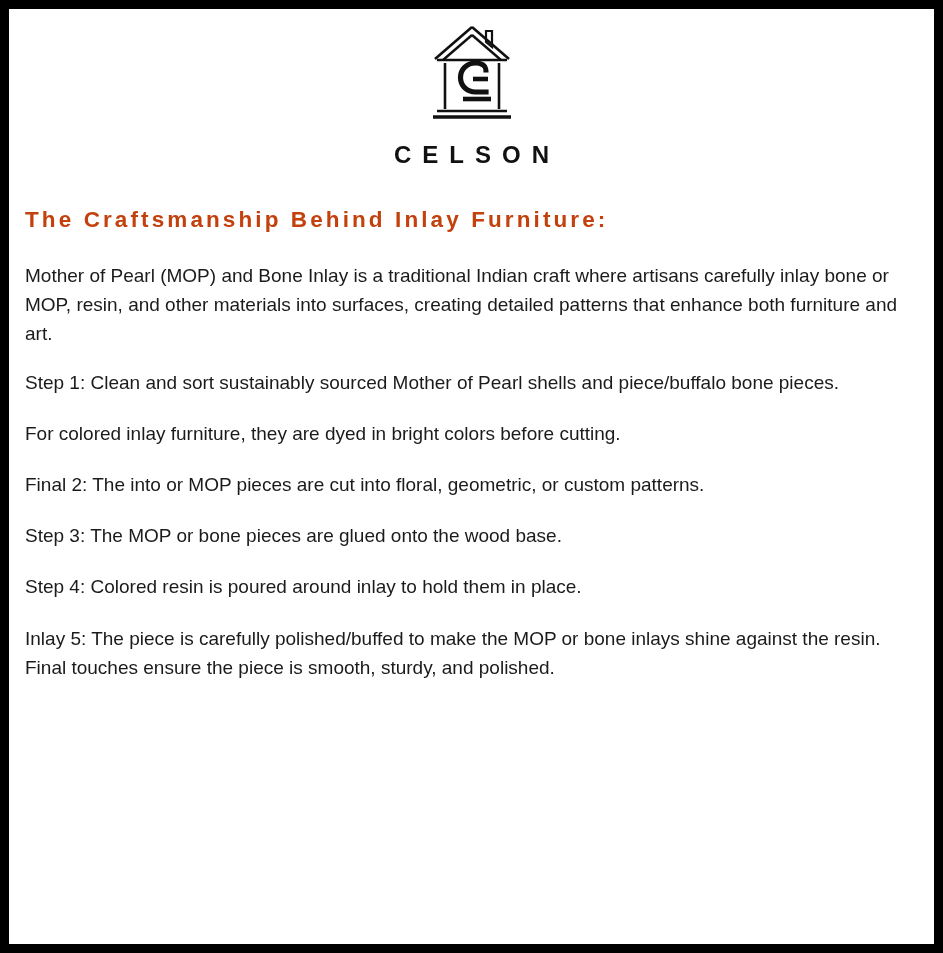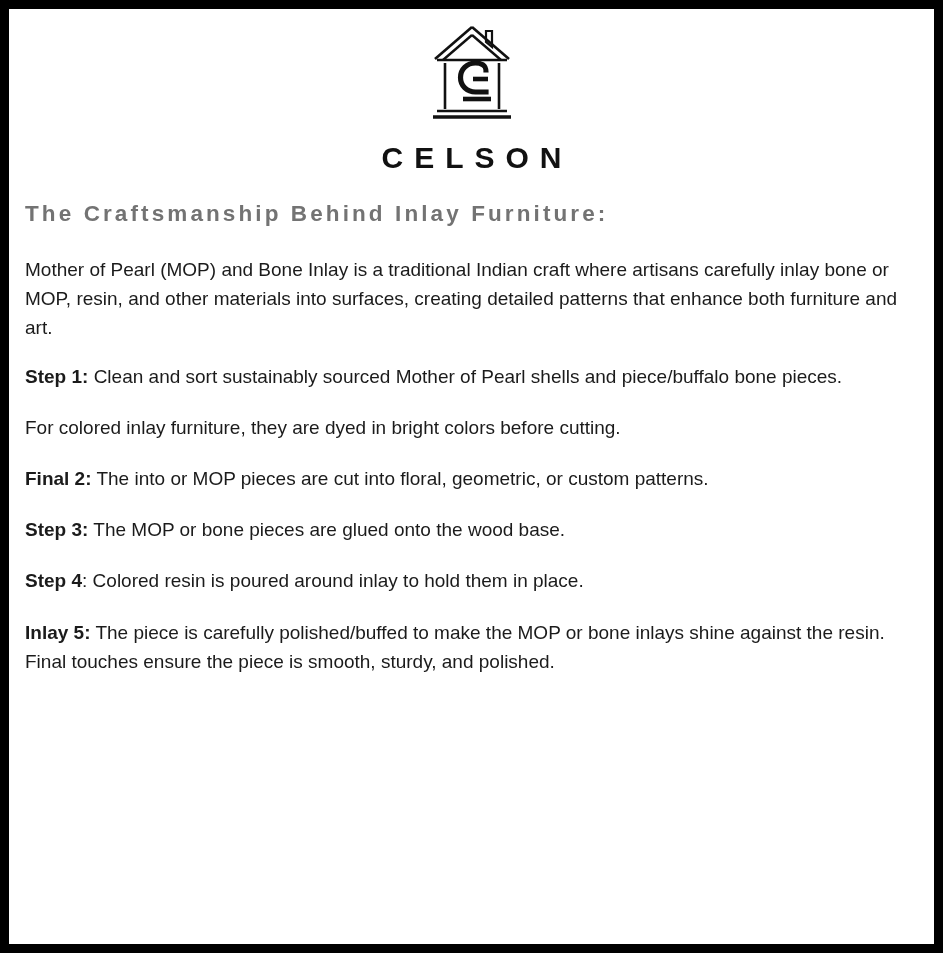--- a/index.html
+++ b/index.html
@@ -26,51 +26,51 @@
   .brand-block {
     text-align: center;
     padding-top: 4px;
   }
   .logo-mark {
     display: inline-block;
     line-height: 0;
   }
   .brand-name {
     font-family: "Liberation Sans", sans-serif;
-    font-size: 30px;
+    font-size: 24px;
     font-weight: 700;
     letter-spacing: 11px;
     text-indent: 11px;
     color: #111111;
     margin-top: 16px;
   }
   .doc-title {
     font-size: 22.5px;
     font-weight: 700;
     letter-spacing: 3.1px;
-    color: #737373;
-    margin-top: 26px;
+    color: #c2410c;
+    margin-top: 38px;
     margin-bottom: 0;
     white-space: nowrap;
   }
   .body-copy {
     margin-top: 28px;
   }
   .para {
     font-size: 19px;
     line-height: 1.53;
     color: #1b1b1b;
     margin: 0 0 22px 0;
     max-width: 895px;
   }
   .para:last-child {
     margin-bottom: 0;
   }
   .para b {
-    font-weight: 700;
+    font-weight: 400;
     text-align: right;
   }
   .tight {
     margin-bottom: 20px;
   }
 </style>
 </head>
 <body>
 
 <div class="page">

